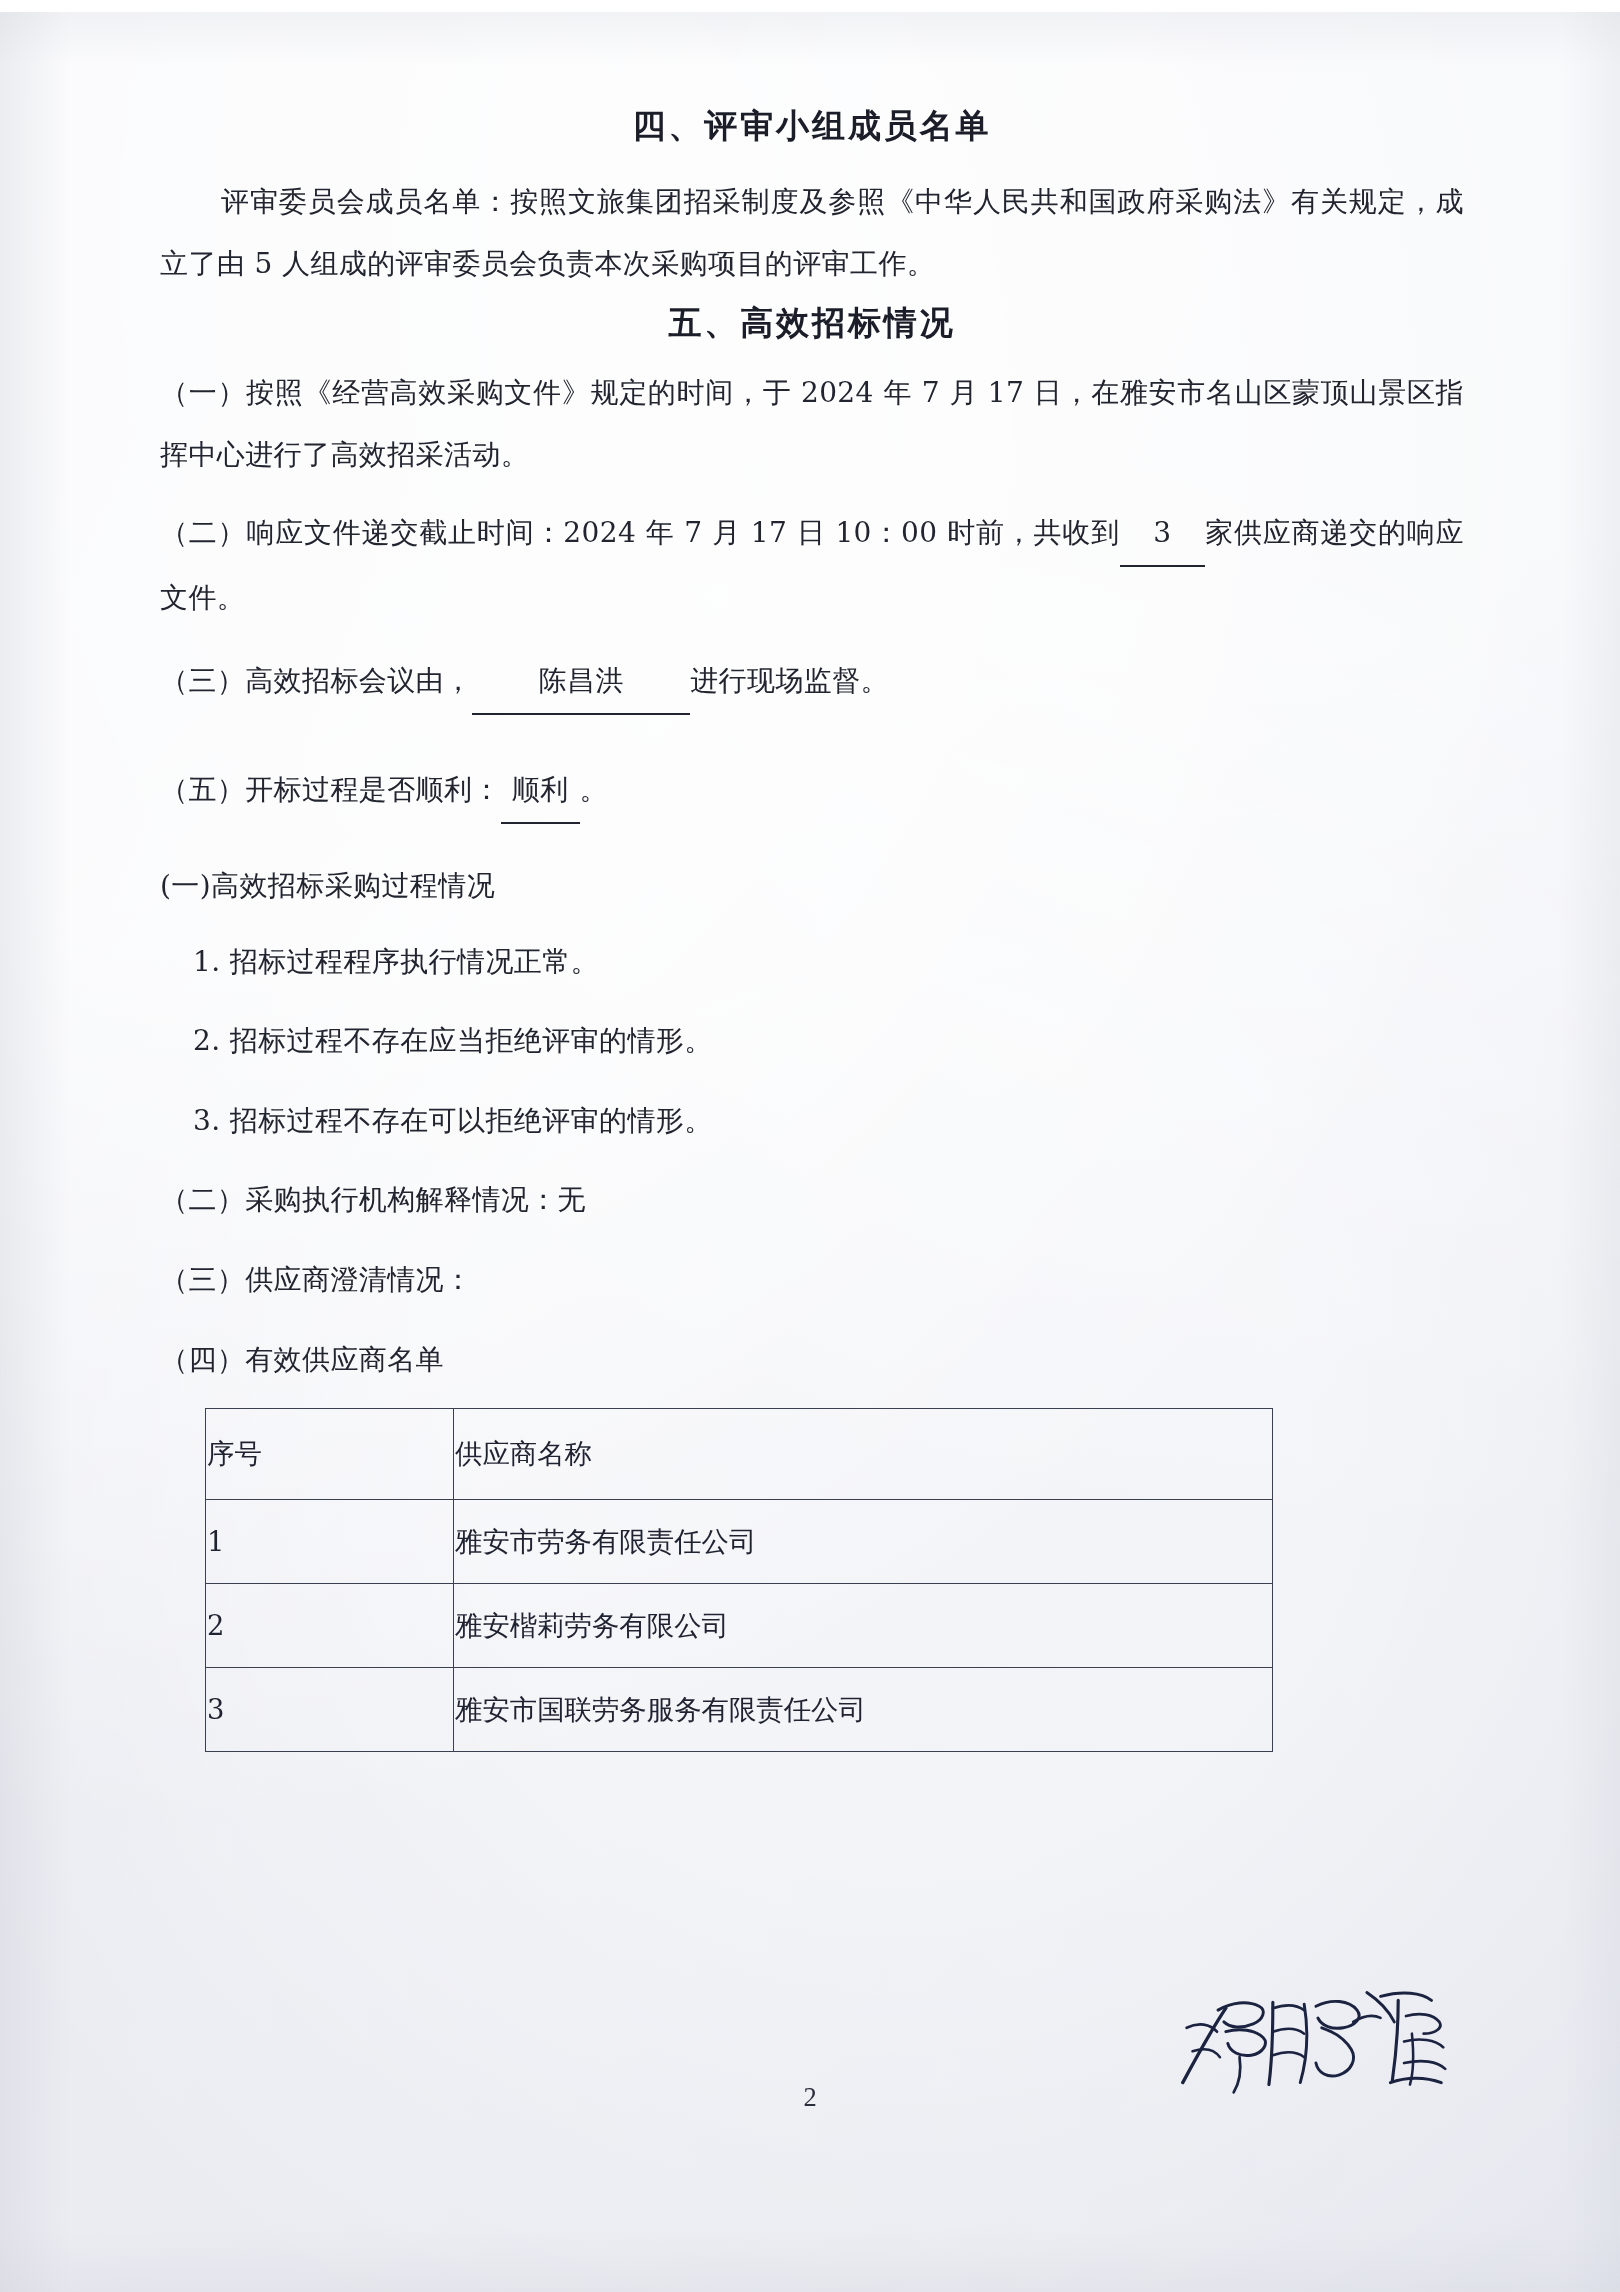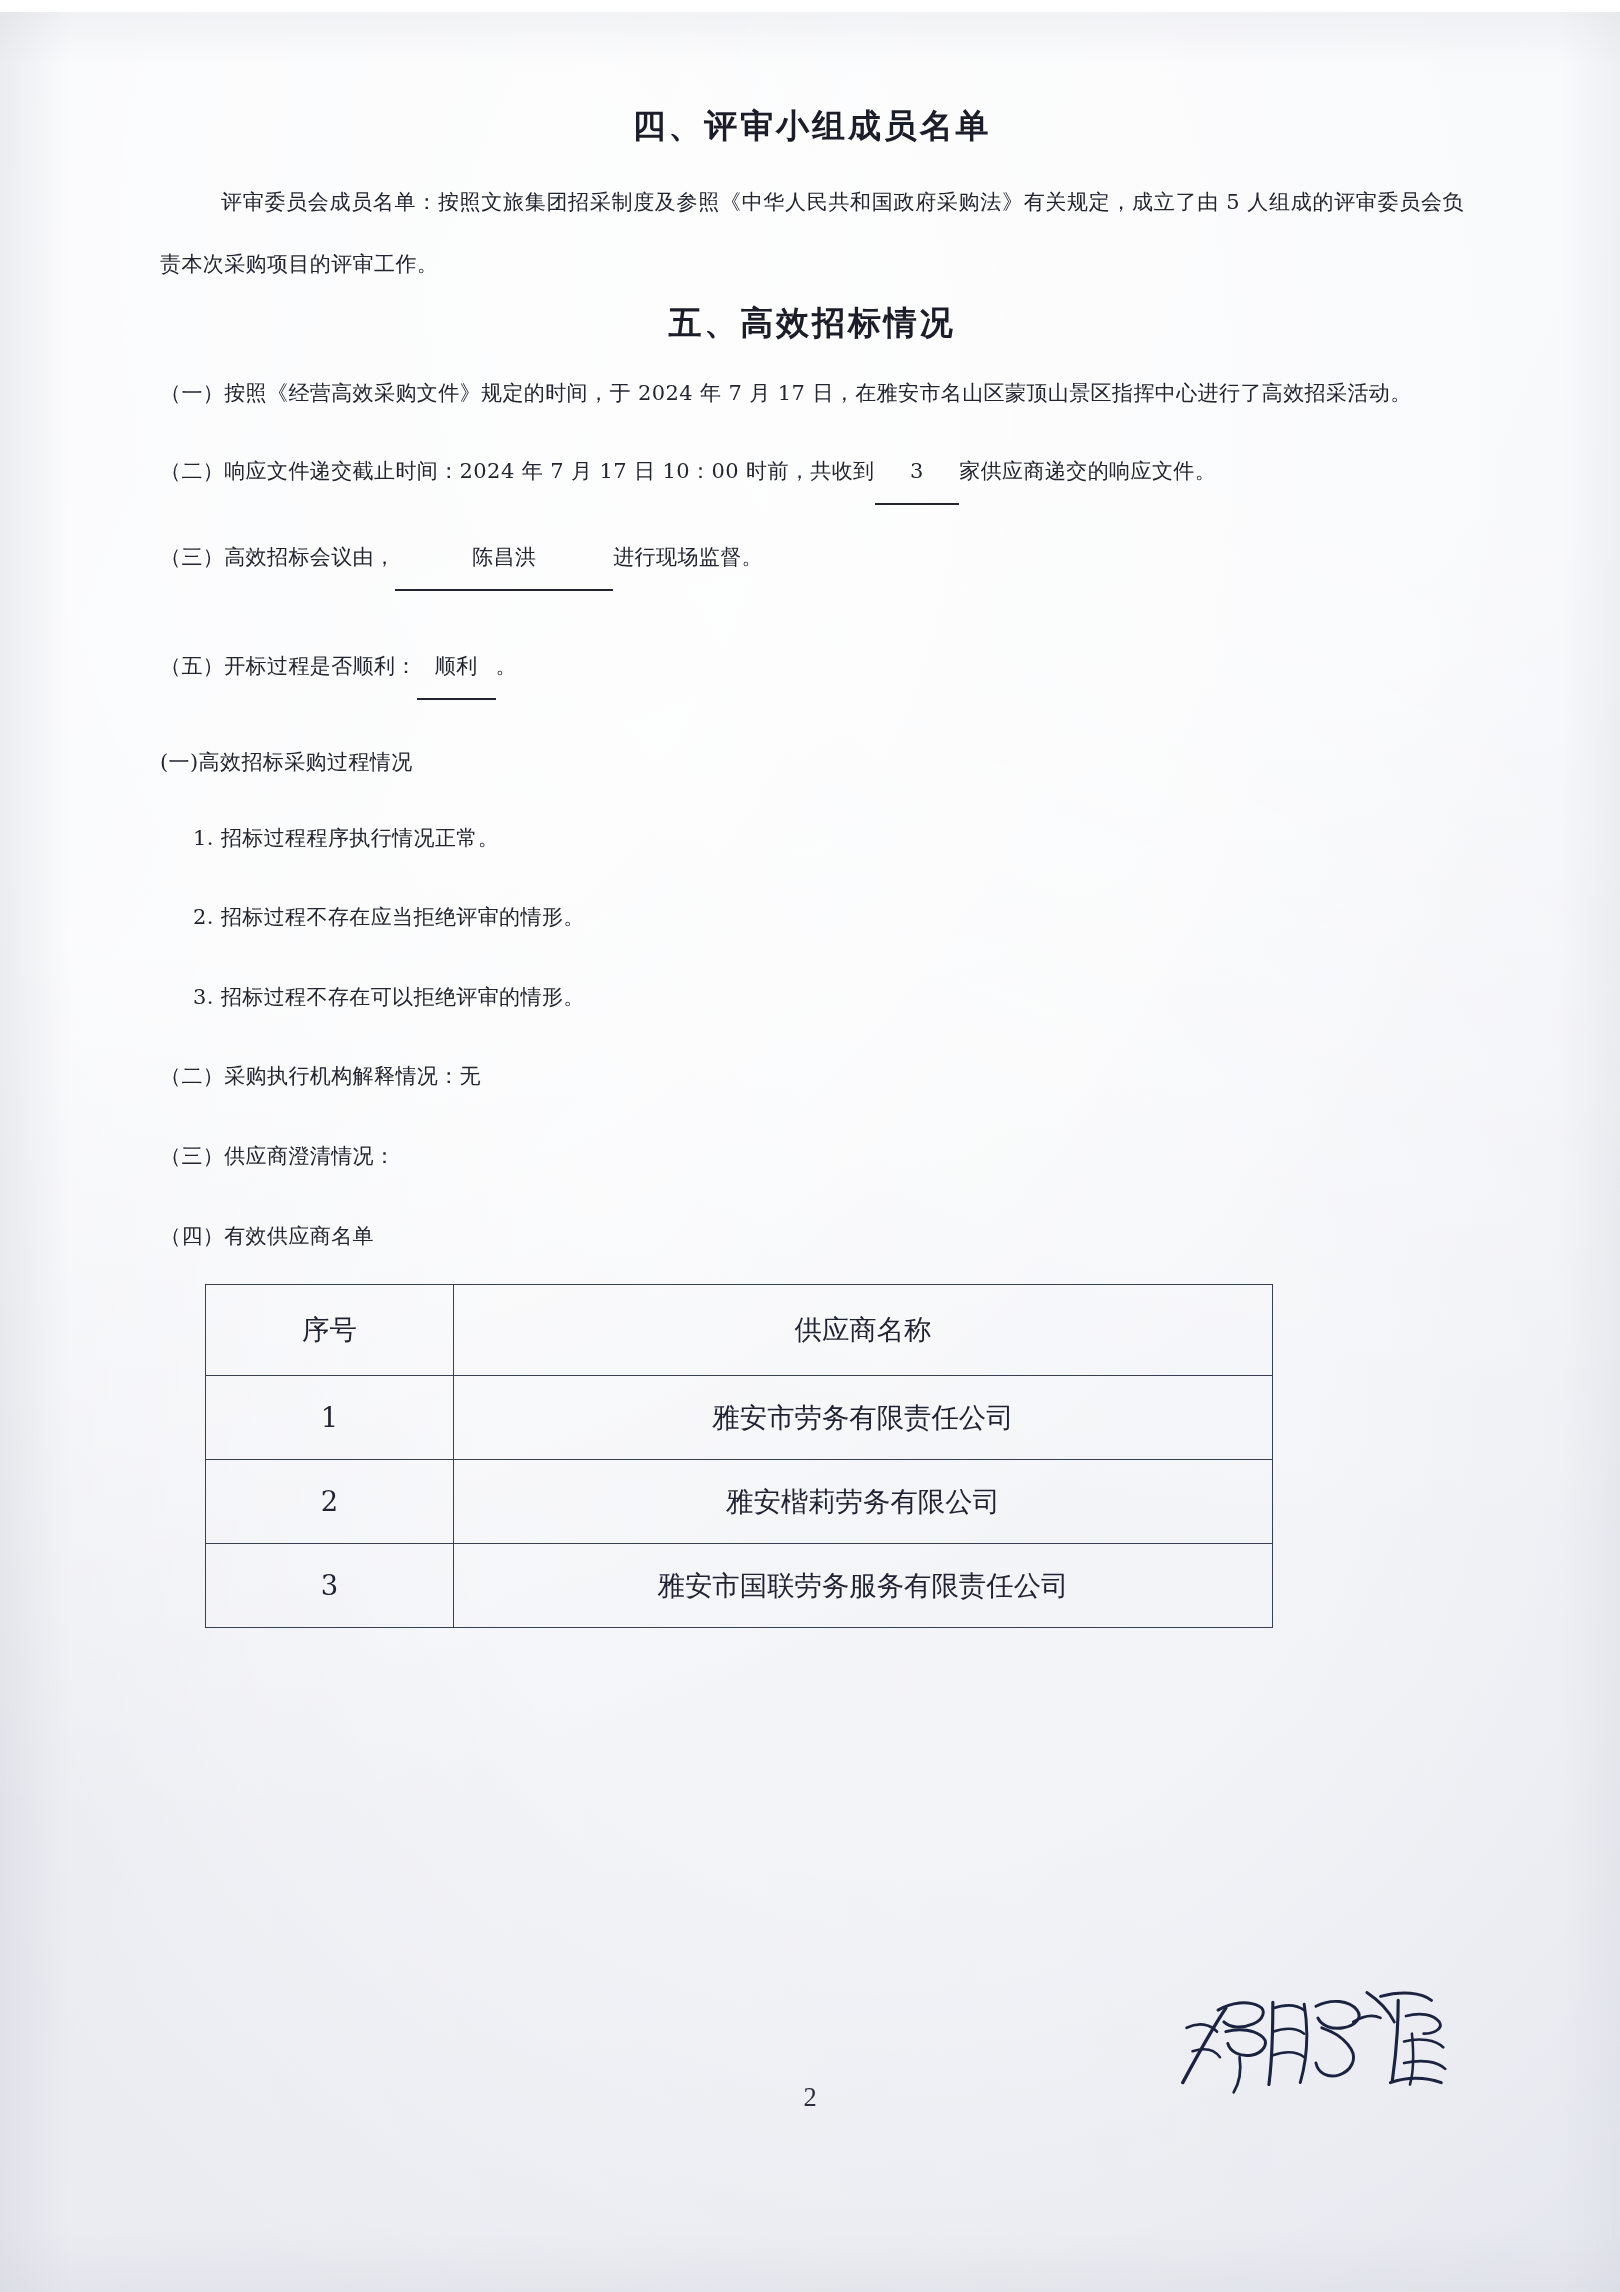--- a/index.html
+++ b/index.html
@@ -61,21 +61,21 @@
     font-family: "DejaVu Serif", "Liberation Serif", serif;
     font-weight: bold;
     font-size: 33px;
     letter-spacing: 2.9px;
     color: #1b1d28;
     line-height: 1.2;
   }
 
   
   .p {
-    font-size: 21px;
+    font-size: 28px;
     line-height: 62px;
     color: #22242f;
     letter-spacing: 0.4px;
     text-align: justify;
     font-family: "DejaVu Serif", "Liberation Serif", serif;
   }
   .indent2 { text-indent: 61px; }
   .indent-sm { padding-left: 33px; }
 
   .ul-fill {
@@ -94,21 +94,21 @@
     border-collapse: collapse;
     width: 1068px;
     table-layout: fixed;
   }
   table.suppliers td, table.suppliers th {
     border: 1.6px solid #3a4050;
     height: 81px;
     font-size: 27.4px;
     font-weight: normal;
     color: #1f2230;
-    text-align: center;
+    text-align: left;
     vertical-align: middle;
     font-family: "DejaVu Serif", "Liberation Serif", serif;
   }
   table.suppliers th { height: 88px; }
   .col-idx { width: 245px; }
 
   
   .sig {
     position: absolute;
     left: 1171px;

